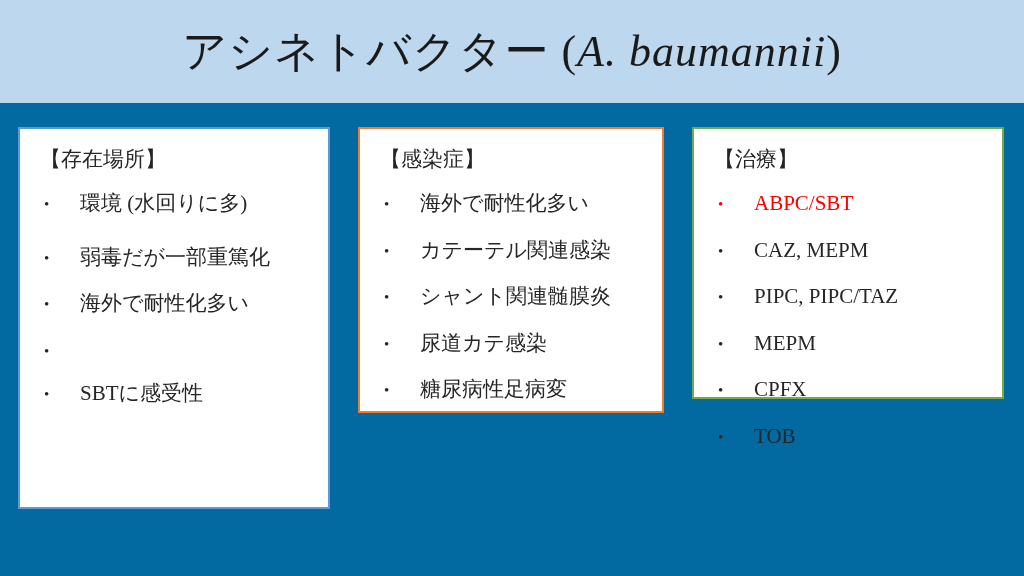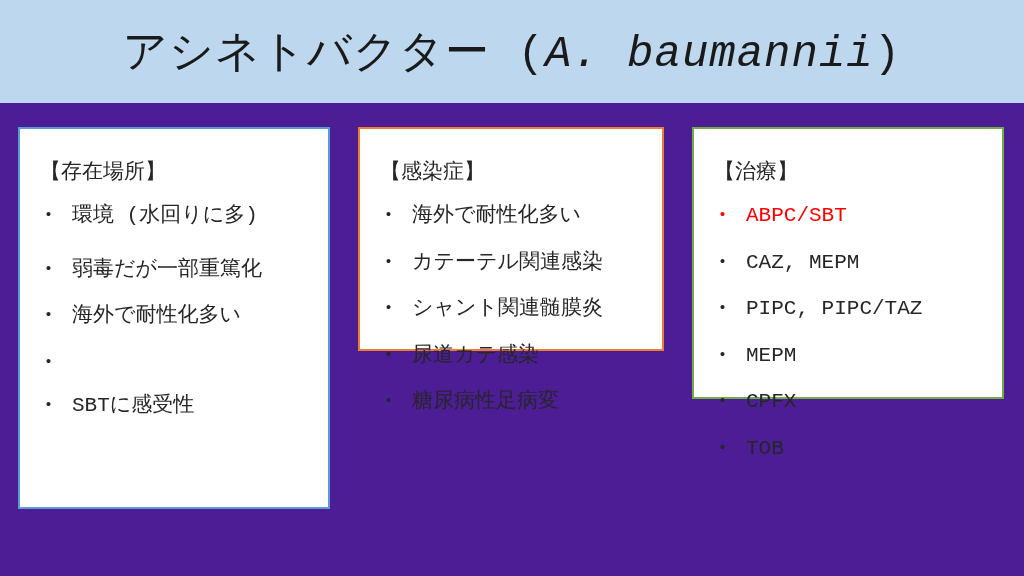--- a/index.html
+++ b/index.html
@@ -5,22 +5,22 @@
   :root{
     --header-bg:#BDD7EE;
     --text-color:#262626;
     --highlight:#FF0000;
   }
   *{margin:0;padding:0;box-sizing:border-box;}
   html,body{background:#e9e9e9;}
   .slide{
     position:relative;
     width:1024px;height:576px;
-    background:#4c1d95;
-    font-family:Liberation Mono, monospace;
+    background:#0369a1;
+    font-family:Liberation Serif, serif;
     color:var(--text-color);
     overflow:hidden;
     margin:0 auto;
   }
   .title-band{
     position:absolute;top:0;left:0;width:100%;height:103px;
     background:var(--header-bg);
     display:flex;align-items:center;justify-content:center;
   }
   .title{
@@ -30,24 +30,24 @@
     letter-spacing:1px;
     white-space:nowrap;
   }
   .title .species{
     font-style:italic;
   }
   .box{
     position:absolute;top:127px;
     border:2px solid #888;
     background:#ffffff;
-    padding:28px 12px 8px 14px;
+    padding:16px 12px 8px 14px;
   }
   .box-habitat{left:18px;width:312px;height:382px;}
-  .box-infection{left:358px;width:306px;height:224px;}
+  .box-infection{left:358px;width:306px;height:286px;}
   .box-treatment{left:692px;width:312px;height:272px;}
   .heading{
     font-size:21px;
     margin:0 0 18px 6px;
     color:var(--text-color);
   }
   ul.items{list-style:none;margin:0;padding:0;}
   li.item{
     display:flex;
     align-items:flex-start;
@@ -55,21 +55,21 @@
     margin:0 0 21px 10px;
     line-height:1.22;
     color:var(--text-color);
   }
   .bullet{
     flex:none;
     width:28px;
     font-size:15px;
     padding-top:4px;
   }
-  .item-text{flex:1;}
+  .item-text{flex:1;margin-left:8px;}
   .section-gap{margin-top:28px;}
   li.item.highlight, li.item.highlight .bullet, li.item.highlight .item-text{
     color:var(--highlight);
   }
 </style>
 </head>
 <body>
 
 <div class="slide">
 

